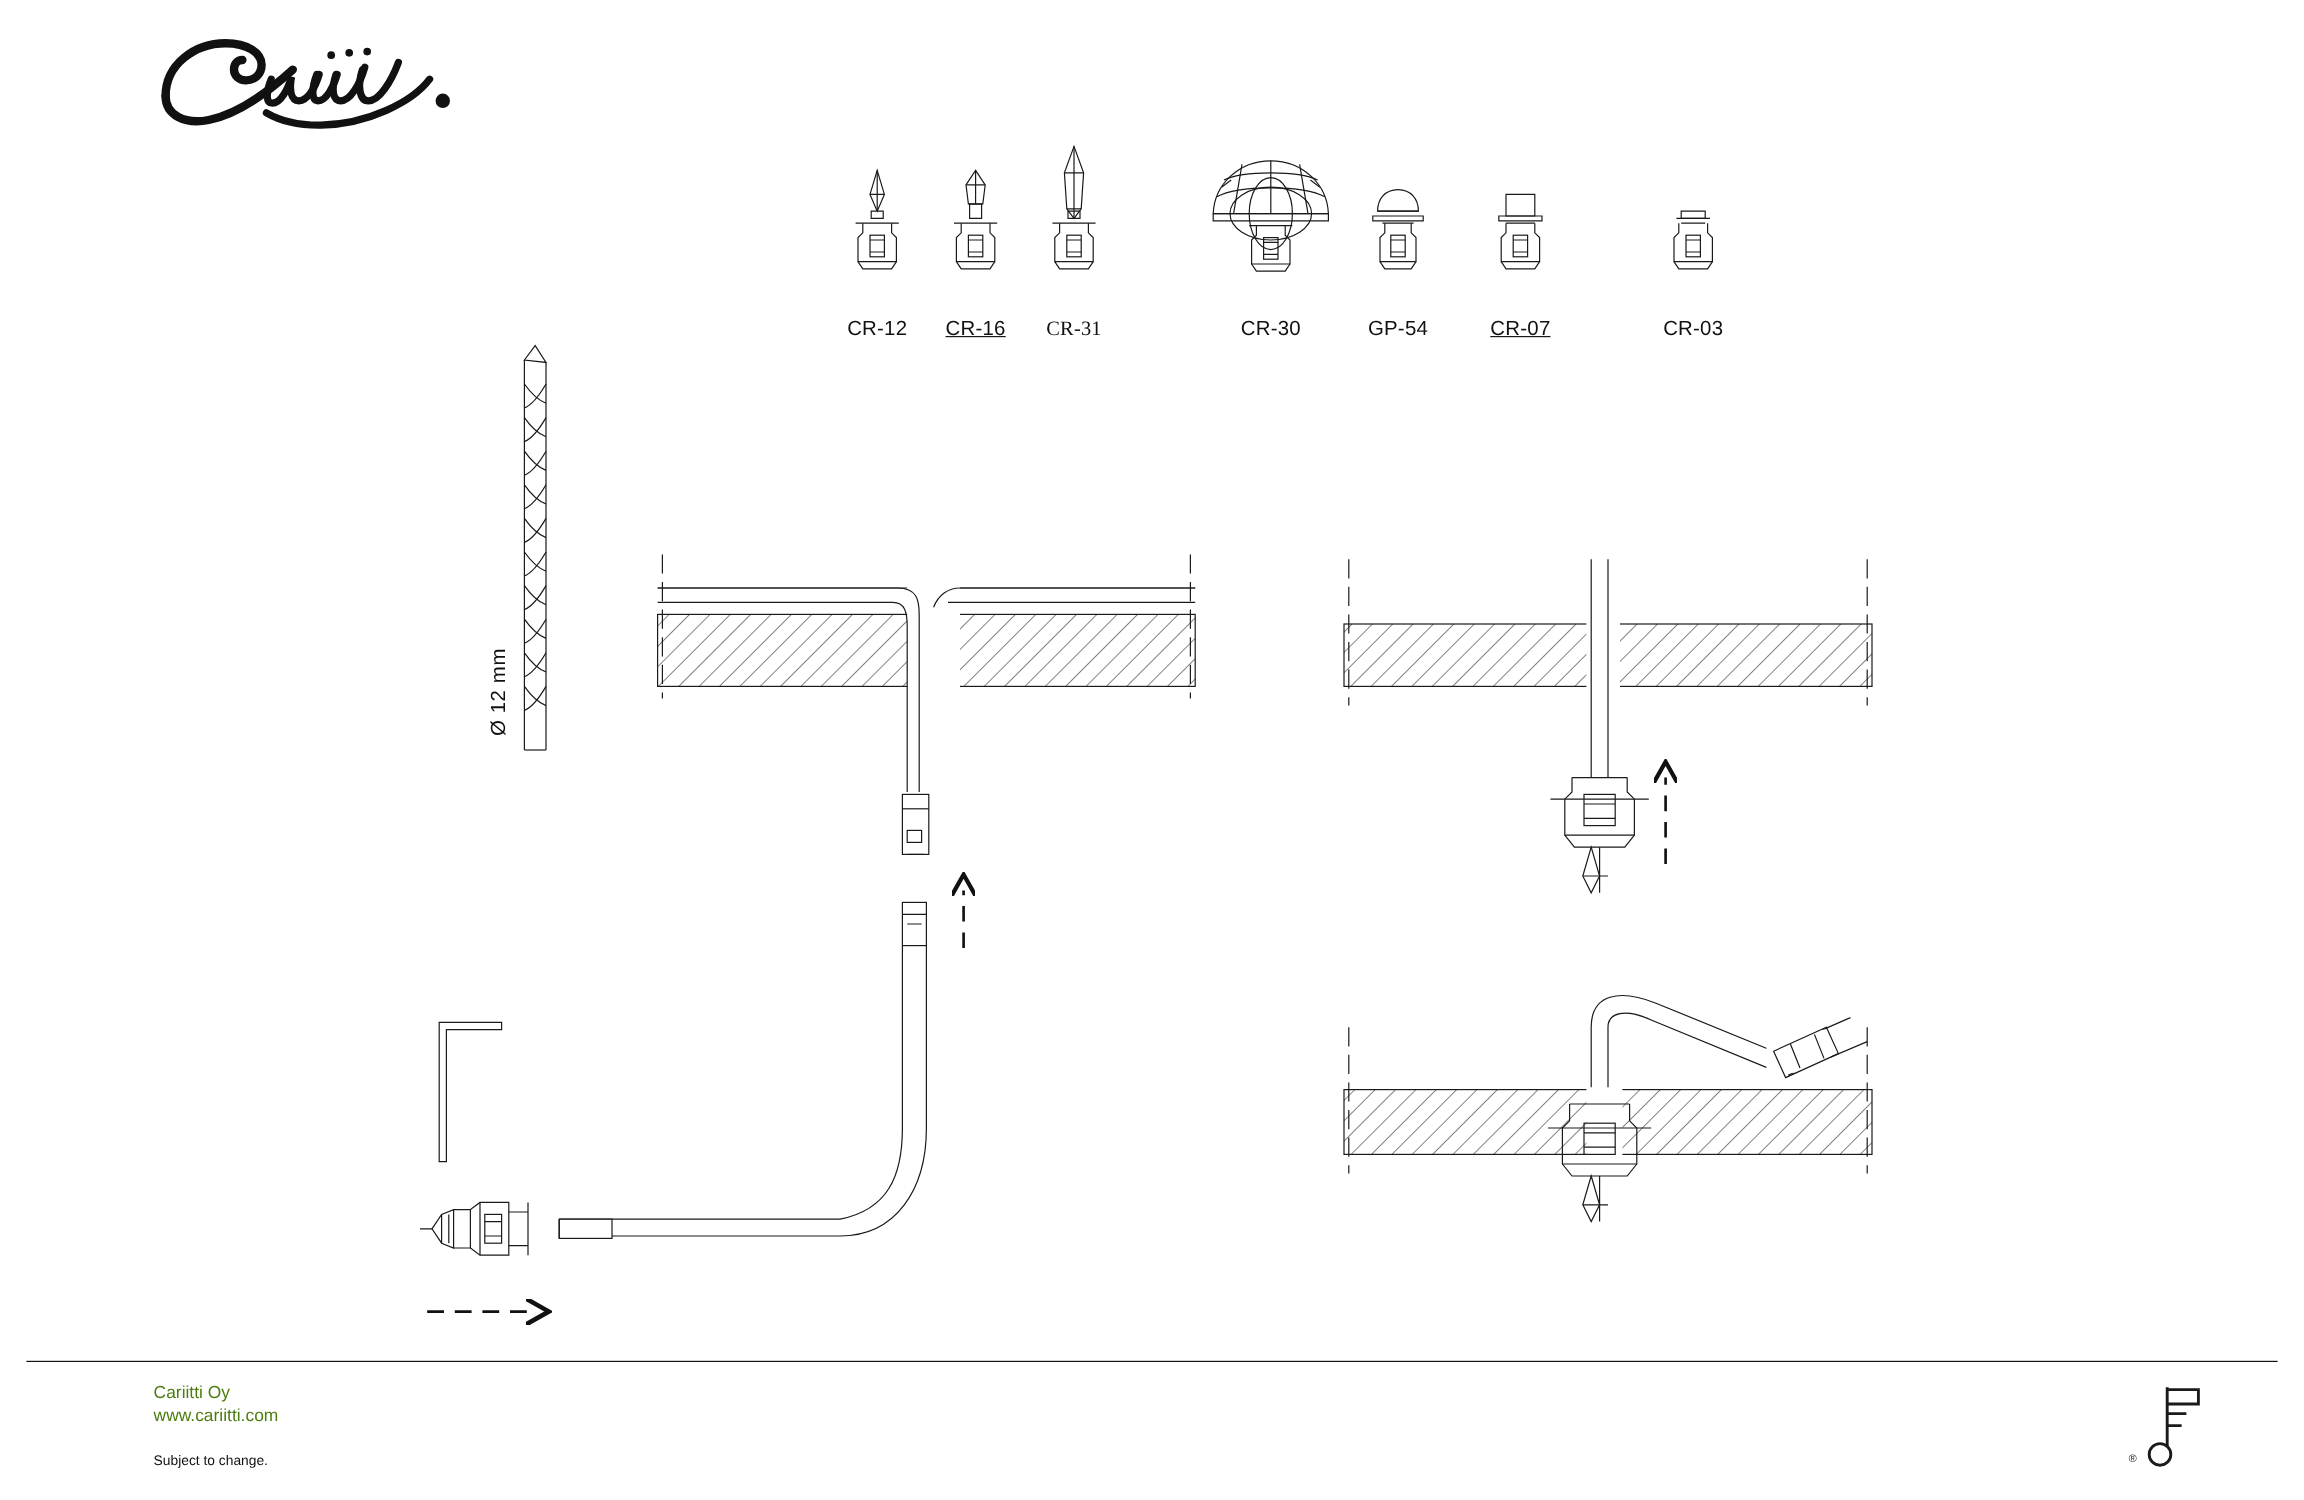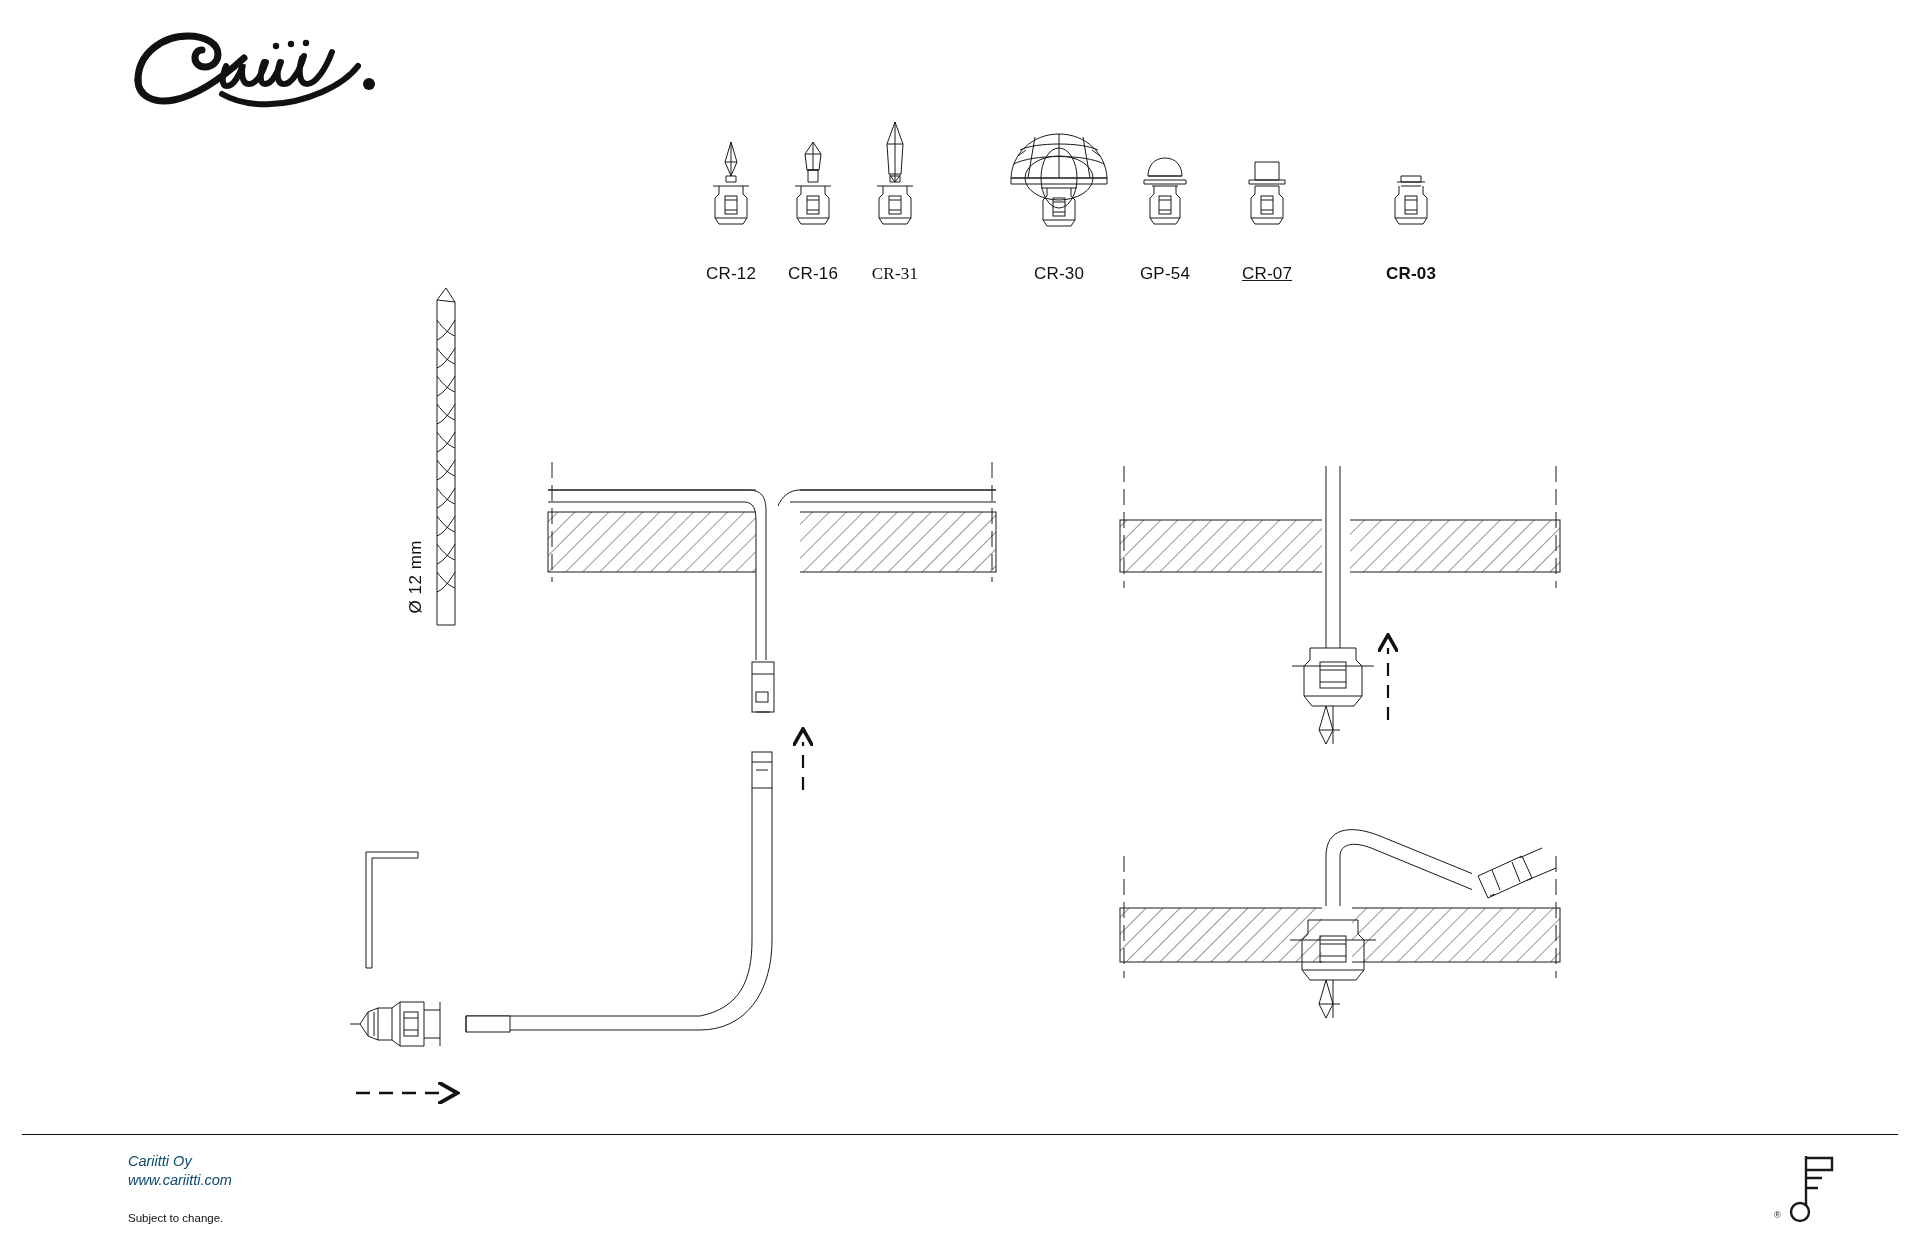--- a/index.html
+++ b/index.html
@@ -91,22 +91,21 @@
     width: 1876px;
     height: 1px;
     background: #111;
   }
   .footer-text {
     position: absolute;
     left: 128px;
     top: 1152px;
     font-size: 14.5px;
     line-height: 19px;
-    color: #0c4a6e;
-    font-style: italic;
+    color: #4d7c0f;
   }
   .footer-note {
     position: absolute;
     left: 128px;
     top: 1212px;
     font-size: 11.5px;
     color: #111;
   }
   .key-mark {
     position: absolute;
@@ -150,21 +149,21 @@
             <path d="M18 66 L18 74 L14 78 L14 98 L46 98 L46 78 L42 74 L42 66"></path>
             <rect x="24" y="76" width="12" height="18"></rect>
             <path d="M24 80 L36 80 M24 90 L36 90"></path>
             <path d="M14 98 L18 104 L42 104 L46 98"></path>
           </g>
         </svg>
       </div>
       <div class="code">CR-12</div>
     </div>
 
-    <div class="fixture" style="left:82px;top:0px;">
+    <div class="fixture" style="left:82px;top:0px;text-decoration:underline;">
       <div class="art">
         <svg width="60" height="135" viewBox="0 0 60 135">
           <g stroke="#1a1a1a" stroke-width="1" fill="none">
             <path d="M30 22 L38 34 L36 50 L24 50 L22 34 Z"></path>
             <path d="M22 34 L38 34 M30 22 L30 50 M24 50 L36 50"></path>
             <path d="M25 50 L35 50 L35 62 L25 62 Z"></path>
             <path d="M12 66 L48 66"></path>
             <path d="M18 66 L18 74 L14 78 L14 98 L46 98 L46 78 L42 74 L42 66"></path>
             <rect x="24" y="76" width="12" height="18"></rect>
             <path d="M24 80 L36 80 M24 90 L36 90"></path>
@@ -247,21 +246,21 @@
             <rect x="24" y="76" width="12" height="18"></rect>
             <path d="M24 80 L36 80 M24 90 L36 90"></path>
             <path d="M14 98 L18 104 L42 104 L46 98"></path>
           </g>
         </svg>
       </div>
       <div class="code">CR-07</div>
     </div>
 
 
-    <div class="fixture" style="left:680px;top:0px;font-weight:bold;">
+    <div class="fixture" style="left:680px;top:0px;">
       <div class="art">
         <svg width="60" height="135" viewBox="0 0 60 135">
           <g stroke="#1a1a1a" stroke-width="1" fill="none">
             <path d="M20 56 L40 56 L40 62 L20 62 Z"></path>
             <path d="M16 62 L44 62"></path>
             <path d="M20 66 L40 66"></path>
             <path d="M18 66 L18 74 L14 78 L14 98 L46 98 L46 78 L42 74 L42 66"></path>
             <rect x="24" y="76" width="12" height="18"></rect>
             <path d="M24 80 L36 80 M24 90 L36 90"></path>
             <path d="M14 98 L18 104 L42 104 L46 98"></path>

